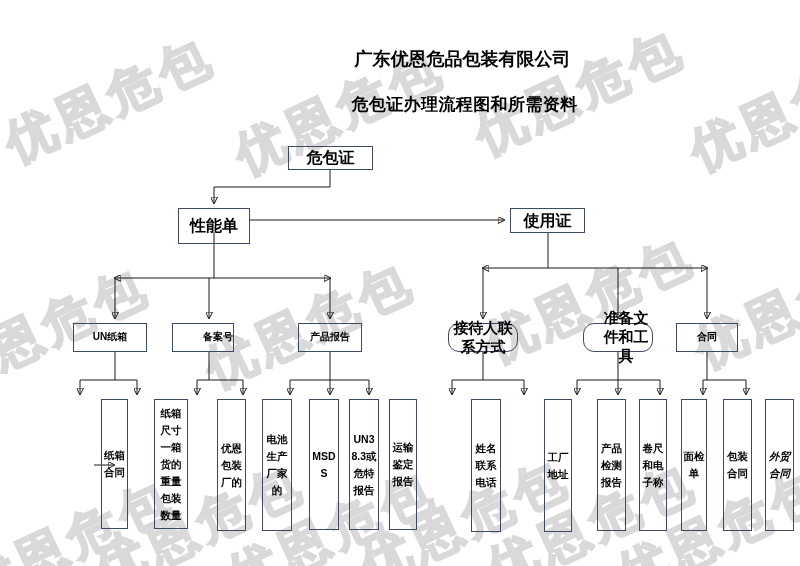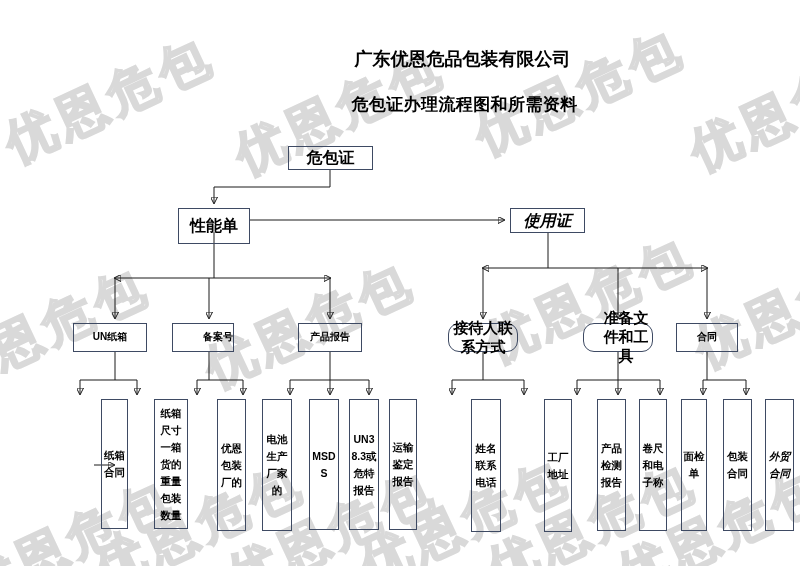--- a/index.html
+++ b/index.html
@@ -37,21 +37,21 @@
     font-size:16px;line-height:1.25;
   }
   .node .lbl{white-space:pre-line;}
   .lvl3{font-size:10px;}
   .tight{font-size:15px;letter-spacing:-0.2px;border-radius:11px;}
   .vbox{line-height:17px;font-size:10.5px;margin-left:34px;}
 
   
   #n-cert            {left:288px;top:146px;width:85px;height:24px;}
   #n-perf            {left:178px;top:208px;width:72px;height:36px;}
-  #n-usage           {left:510px;top:208px;width:75px;height:25px;font-style:italic;}
+  #n-usage           {left:510px;top:208px;width:75px;height:25px;}
 
   #n-unbox           {left:73px; top:323px;width:74px;height:29px;}
   #n-record          {left:172px;top:323px;width:62px;height:29px;justify-content:flex-end;}
   #n-preport         {left:298px;top:323px;width:64px;height:29px;}
   #n-contact         {left:448px;top:323px;width:70px;height:29px;}
   #n-prep            {left:583px;top:323px;width:70px;height:29px;padding-left:16px;}
   #n-contract        {left:676px;top:323px;width:62px;height:29px;}
 
   #n-carton-contract {left:67px; top:399px;width:27px;height:130px;}
   #n-carton-specs    {left:120px;top:399px;width:34px;height:130px;}

